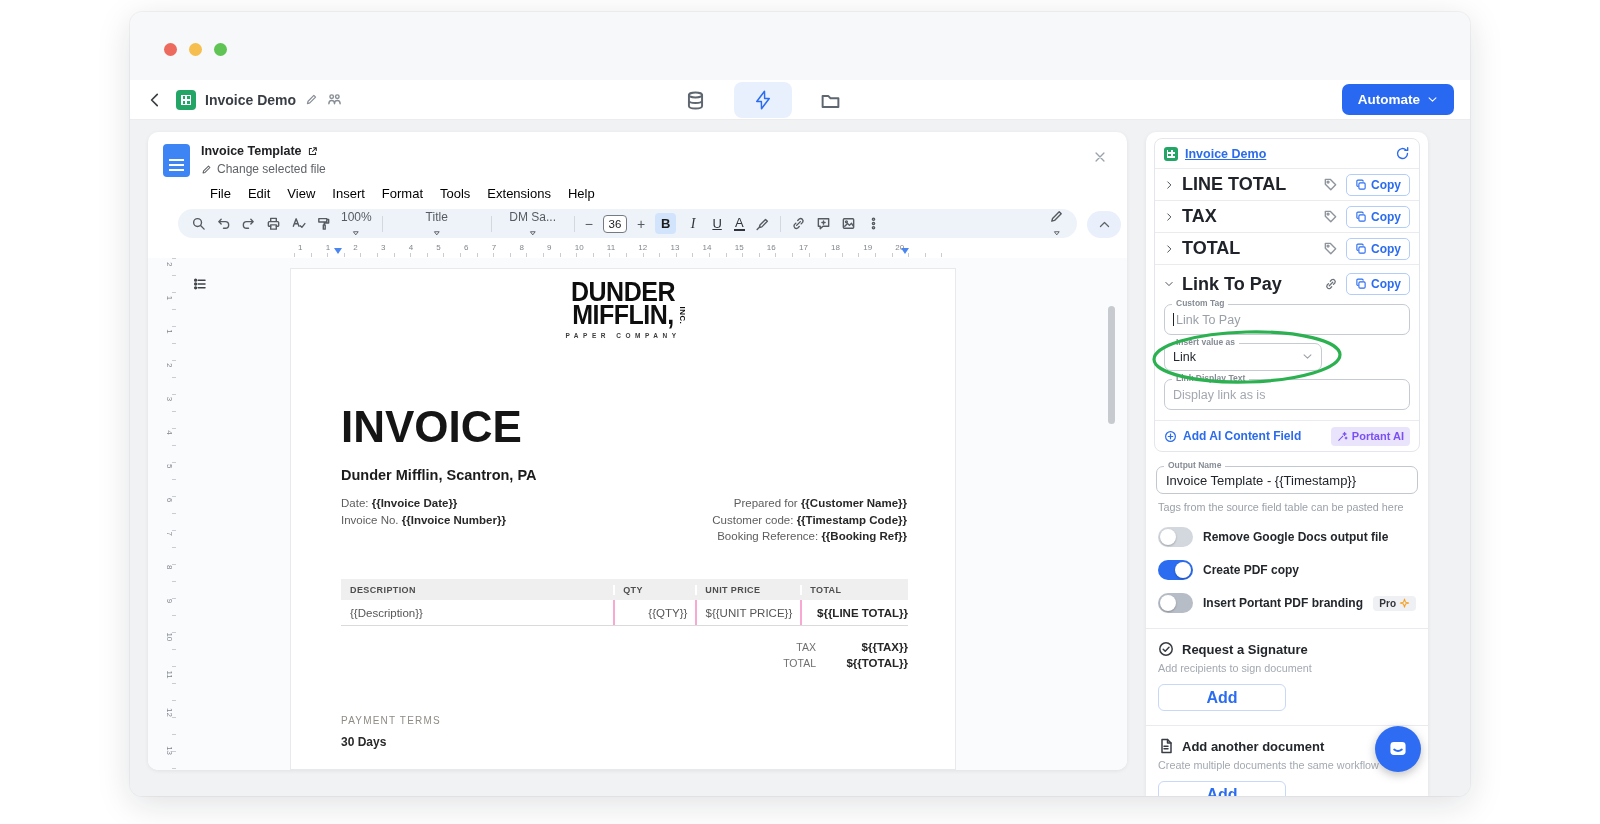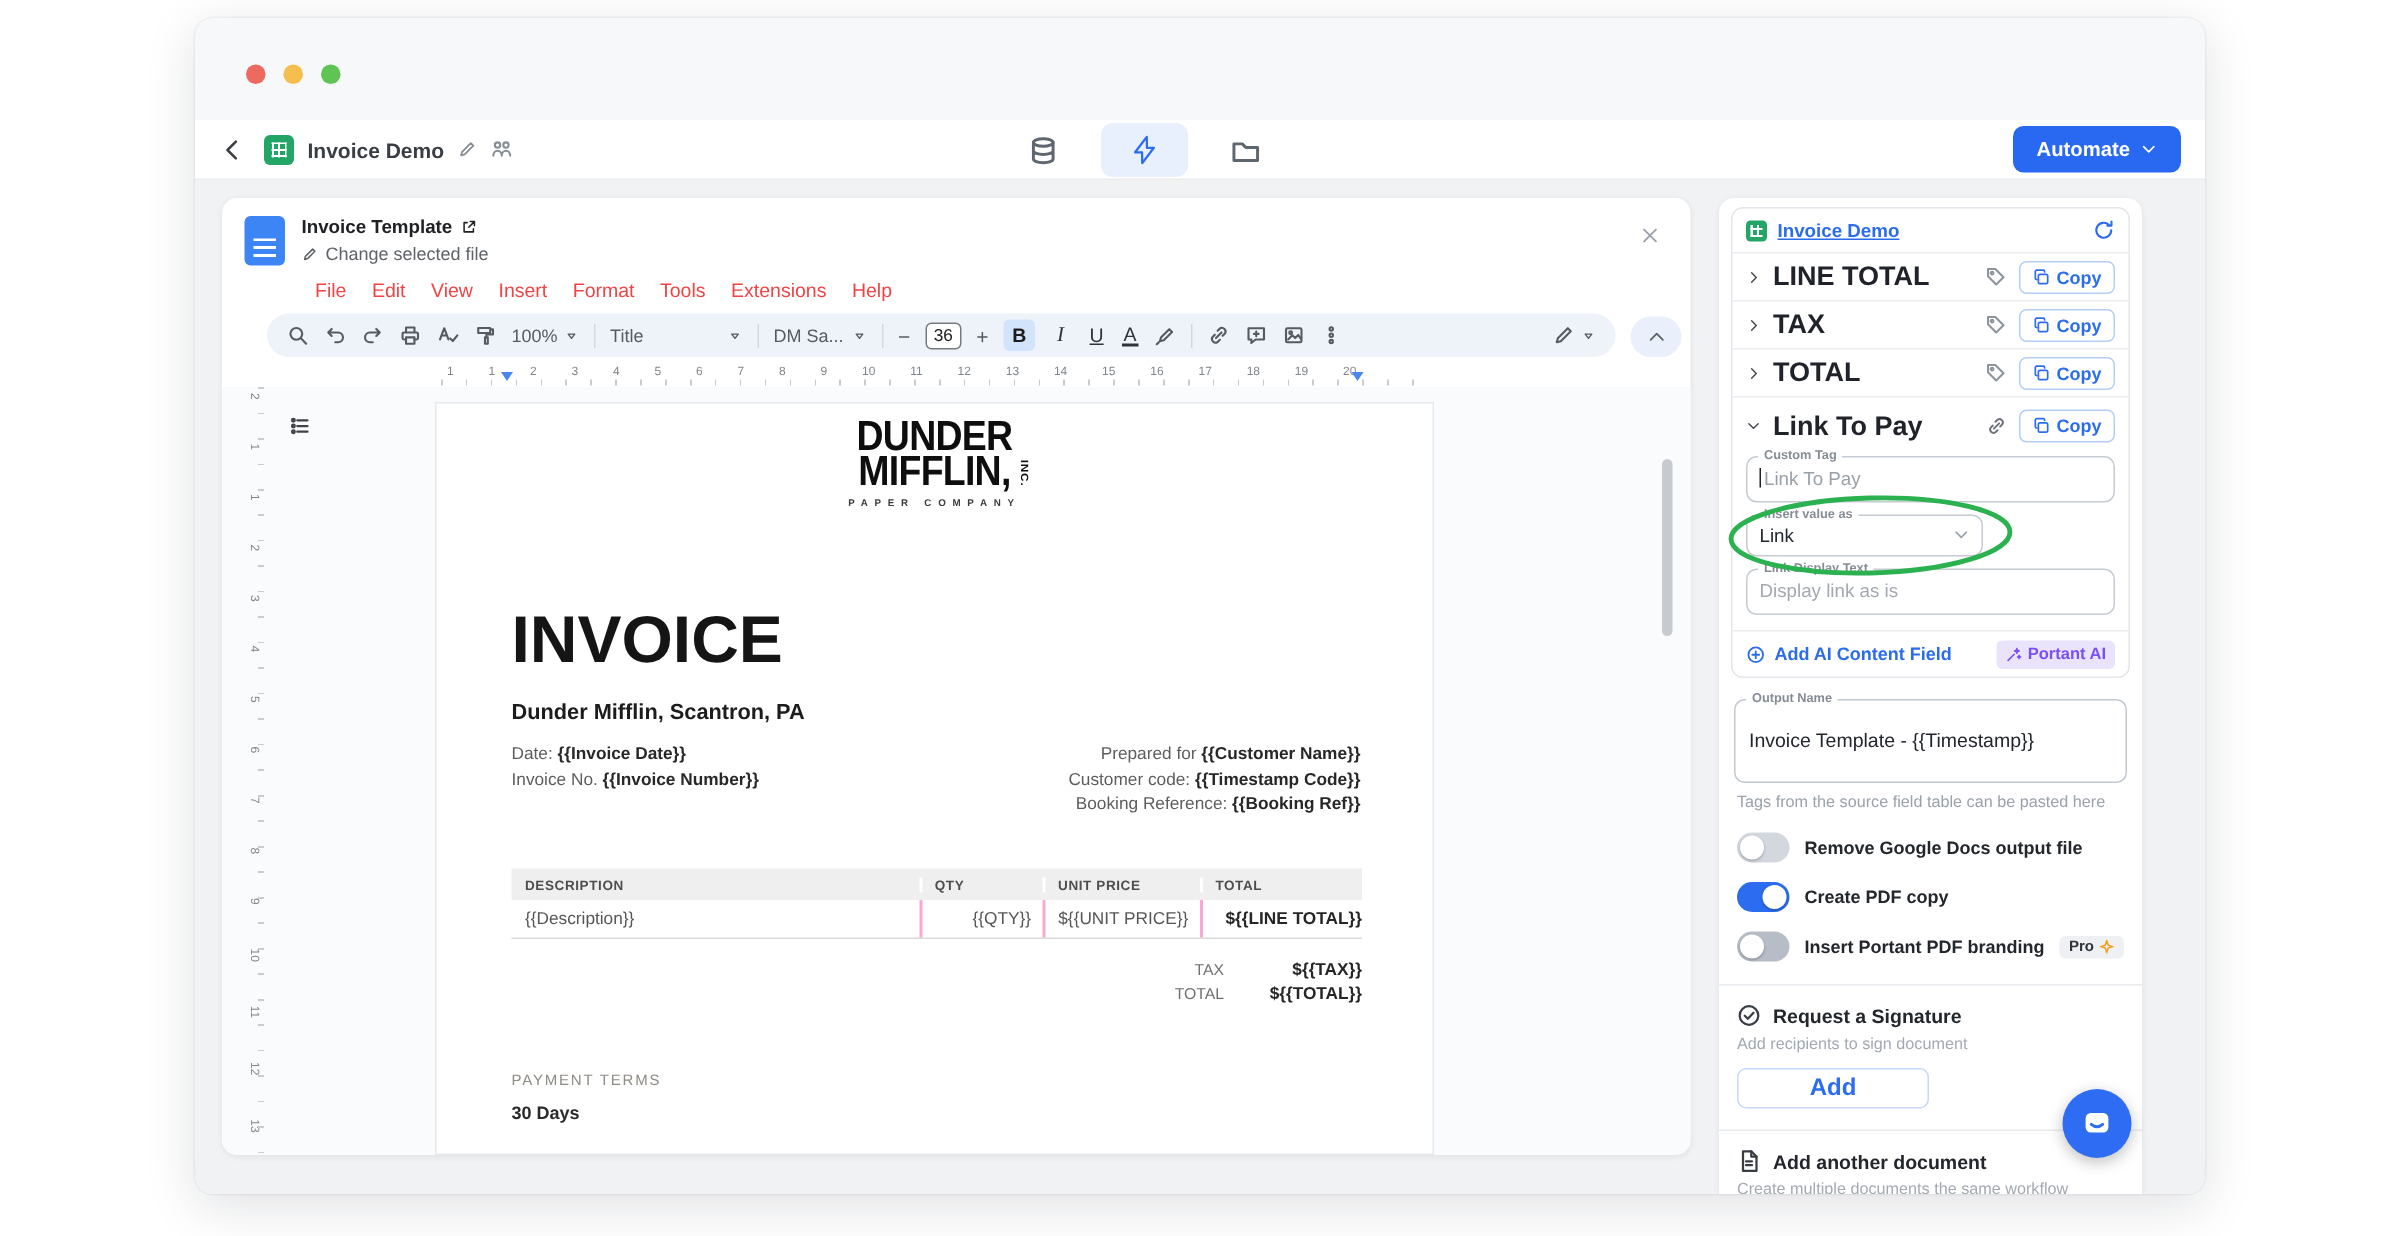--- a/index.html
+++ b/index.html
@@ -39,26 +39,26 @@
   
   .doc-card { position:absolute; left:18px; top:12px; width:979px; height:638px; background:#fff;
     border-radius:10px; box-shadow:0 1px 4px rgba(0,0,0,.07); overflow:hidden; }
   .close-x { position:absolute; top:18px; right:20px; color:#9aa3ad; cursor:pointer; }
   .file-header { display:flex; gap:11px; padding:12px 0 0 15px; }
   .gdoc { width:27px; height:33px; border-radius:4px; background:#3d85f4; position:relative; }
   .gdoc::after { content:""; position:absolute; left:6px; right:6px; top:15px; height:13px;
     background:repeating-linear-gradient(180deg,#fff 0 2px, transparent 2px 5.2px); }
   .fh-name { display:flex; align-items:center; gap:5px; font-size:12.5px; font-weight:700; color:#202124; }
   .fh-change { display:flex; align-items:center; gap:5px; font-size:12px; color:#5f6368; margin-top:4px; }
-  .menubar { display:flex; gap:17px; margin:9px 0 0 62px; font-size:13px; color:#ef4444; }
+  .menubar { display:flex; gap:17px; margin:9px 0 0 62px; font-size:13px; color:#000000; }
   .menubar span { cursor:pointer; }
   .toolbar { margin:8px 50px 0 30px; height:29px; background:#eef3fa; border-radius:15px;
     display:flex; align-items:center; padding:0 13px; gap:10px; color:#565b62; font-size:12px; }
   .tsep { width:1px; height:16px; background:#d3d8df; }
-  .tgrp { display:flex; align-items:center; gap:4px; cursor:pointer; }
+  .tgrp { display:flex; align-items:center; gap:4px; cursor:pointer;flex-direction:column; }
   .sizebox { width:24px; height:18px; border:1px solid #757b83; border-radius:4px; display:flex;
     align-items:center; justify-content:center; font-size:11.5px; color:#202124; background:#fff; }
   .b-pill { width:21px; height:21px; border-radius:4px; background:#d2e3fc; color:#1b1b1b; font-weight:800;
     font-size:13px; display:flex; align-items:center; justify-content:center; }
   .it { font-style:italic; font-family:"Liberation Serif",serif; font-size:14px; color:#30343a; width:14px; text-align:center; }
   .un { text-decoration:underline; font-size:13px; color:#30343a; width:14px; text-align:center; }
   .acolor { font-size:13px; color:#30343a; border-bottom:2.5px solid #30343a; line-height:1.05; padding:0 1px; }
   .collapse-btn { position:absolute; right:6px; top:79px; width:34px; height:27px; border-radius:14px;
     background:#e9f0fb; display:flex; align-items:center; justify-content:center; color:#5f6368; cursor:pointer; }
   .ruler-h { position:relative; height:15px; margin-top:4px; }
@@ -134,21 +134,21 @@
   .gray-val { color:#9aa0a8; }
   .caret-bar { display:inline-block; width:1px; height:13px; background:#202124; margin-right:2px; vertical-align:-2px; }
   .fs.insert { width:158px; display:flex; align-items:center; justify-content:space-between; }
   .fs.insert .val { color:#23272e; }
   .sel-chev { color:#9aa0a8; }
   .ai-row { border-top:1px solid #e9ebee; height:31px; display:flex; align-items:center; gap:6px; padding:0 9px; }
   .ai-link { color:#2b6cec; font-weight:700; font-size:12px; flex:1; cursor:pointer; }
   .ai-badge { background:#e9e4fc; border-radius:4px; height:19px; padding:0 6px; display:flex; align-items:center;
     gap:4px; color:#7a4ff5; font-weight:700; font-size:11px; }
   .annot { position:absolute; left:2px; top:196px; width:198px; height:58px; pointer-events:none; z-index:5; }
-  .fs.output { margin:14px 10px 0; border-color:#c2c8d0; padding:18px 9px; }
+  .fs.output { margin:14px 10px 0; border-color:#c2c8d0; padding:4px 9px; }
   .fs.output .val { font-size:13px; color:#22262c; }
   .hint { margin:7px 12px 0; font-size:10.8px; color:#9aa1a9; }
   .toggles { margin:13px 12px 0; }
   .t-row2 { display:flex; align-items:center; gap:10px; height:22px; margin-bottom:11px; }
   .switch { width:35px; height:20px; border-radius:10px; background:#d3d8de; position:relative; flex:0 0 auto; cursor:pointer; }
   .switch::after { content:""; position:absolute; width:16px; height:16px; border-radius:50%; background:#fff;
     top:2px; left:2px; box-shadow:0 1px 2px rgba(0,0,0,.25); }
   .switch.on { background:#2b6cf0; }
   .switch.on::after { left:auto; right:2px; }
   .switch.dark { background:#b7bdc7; }

